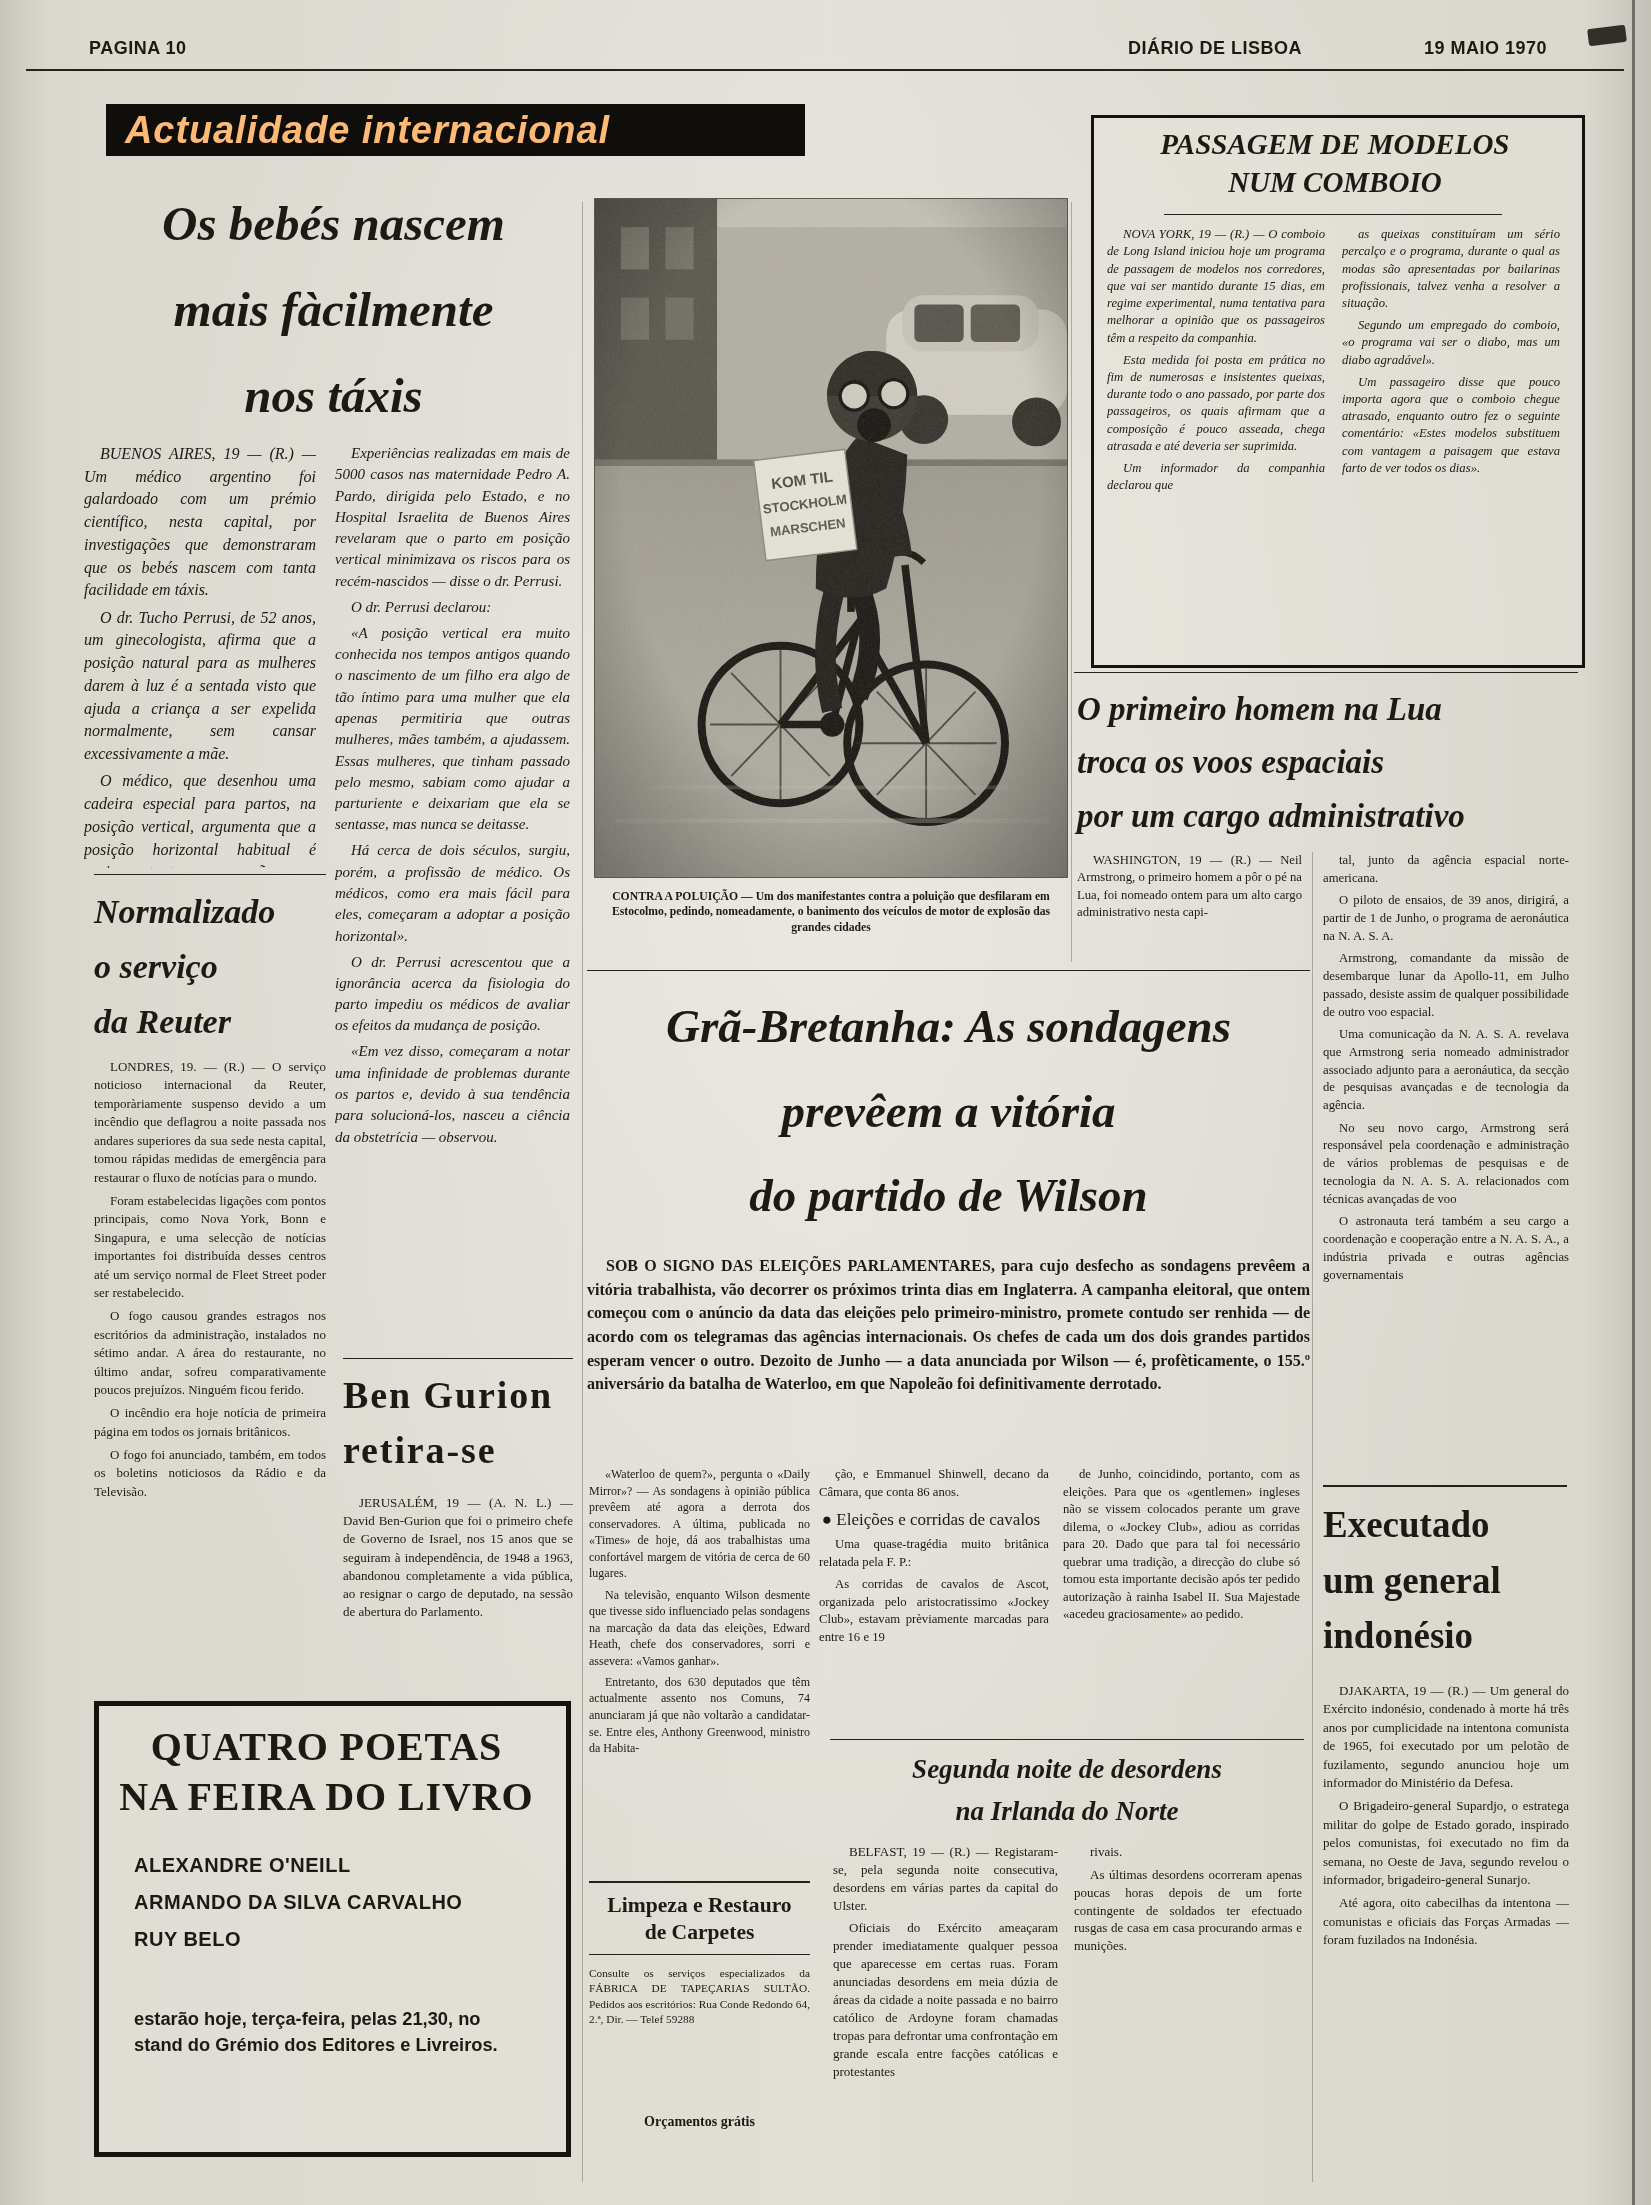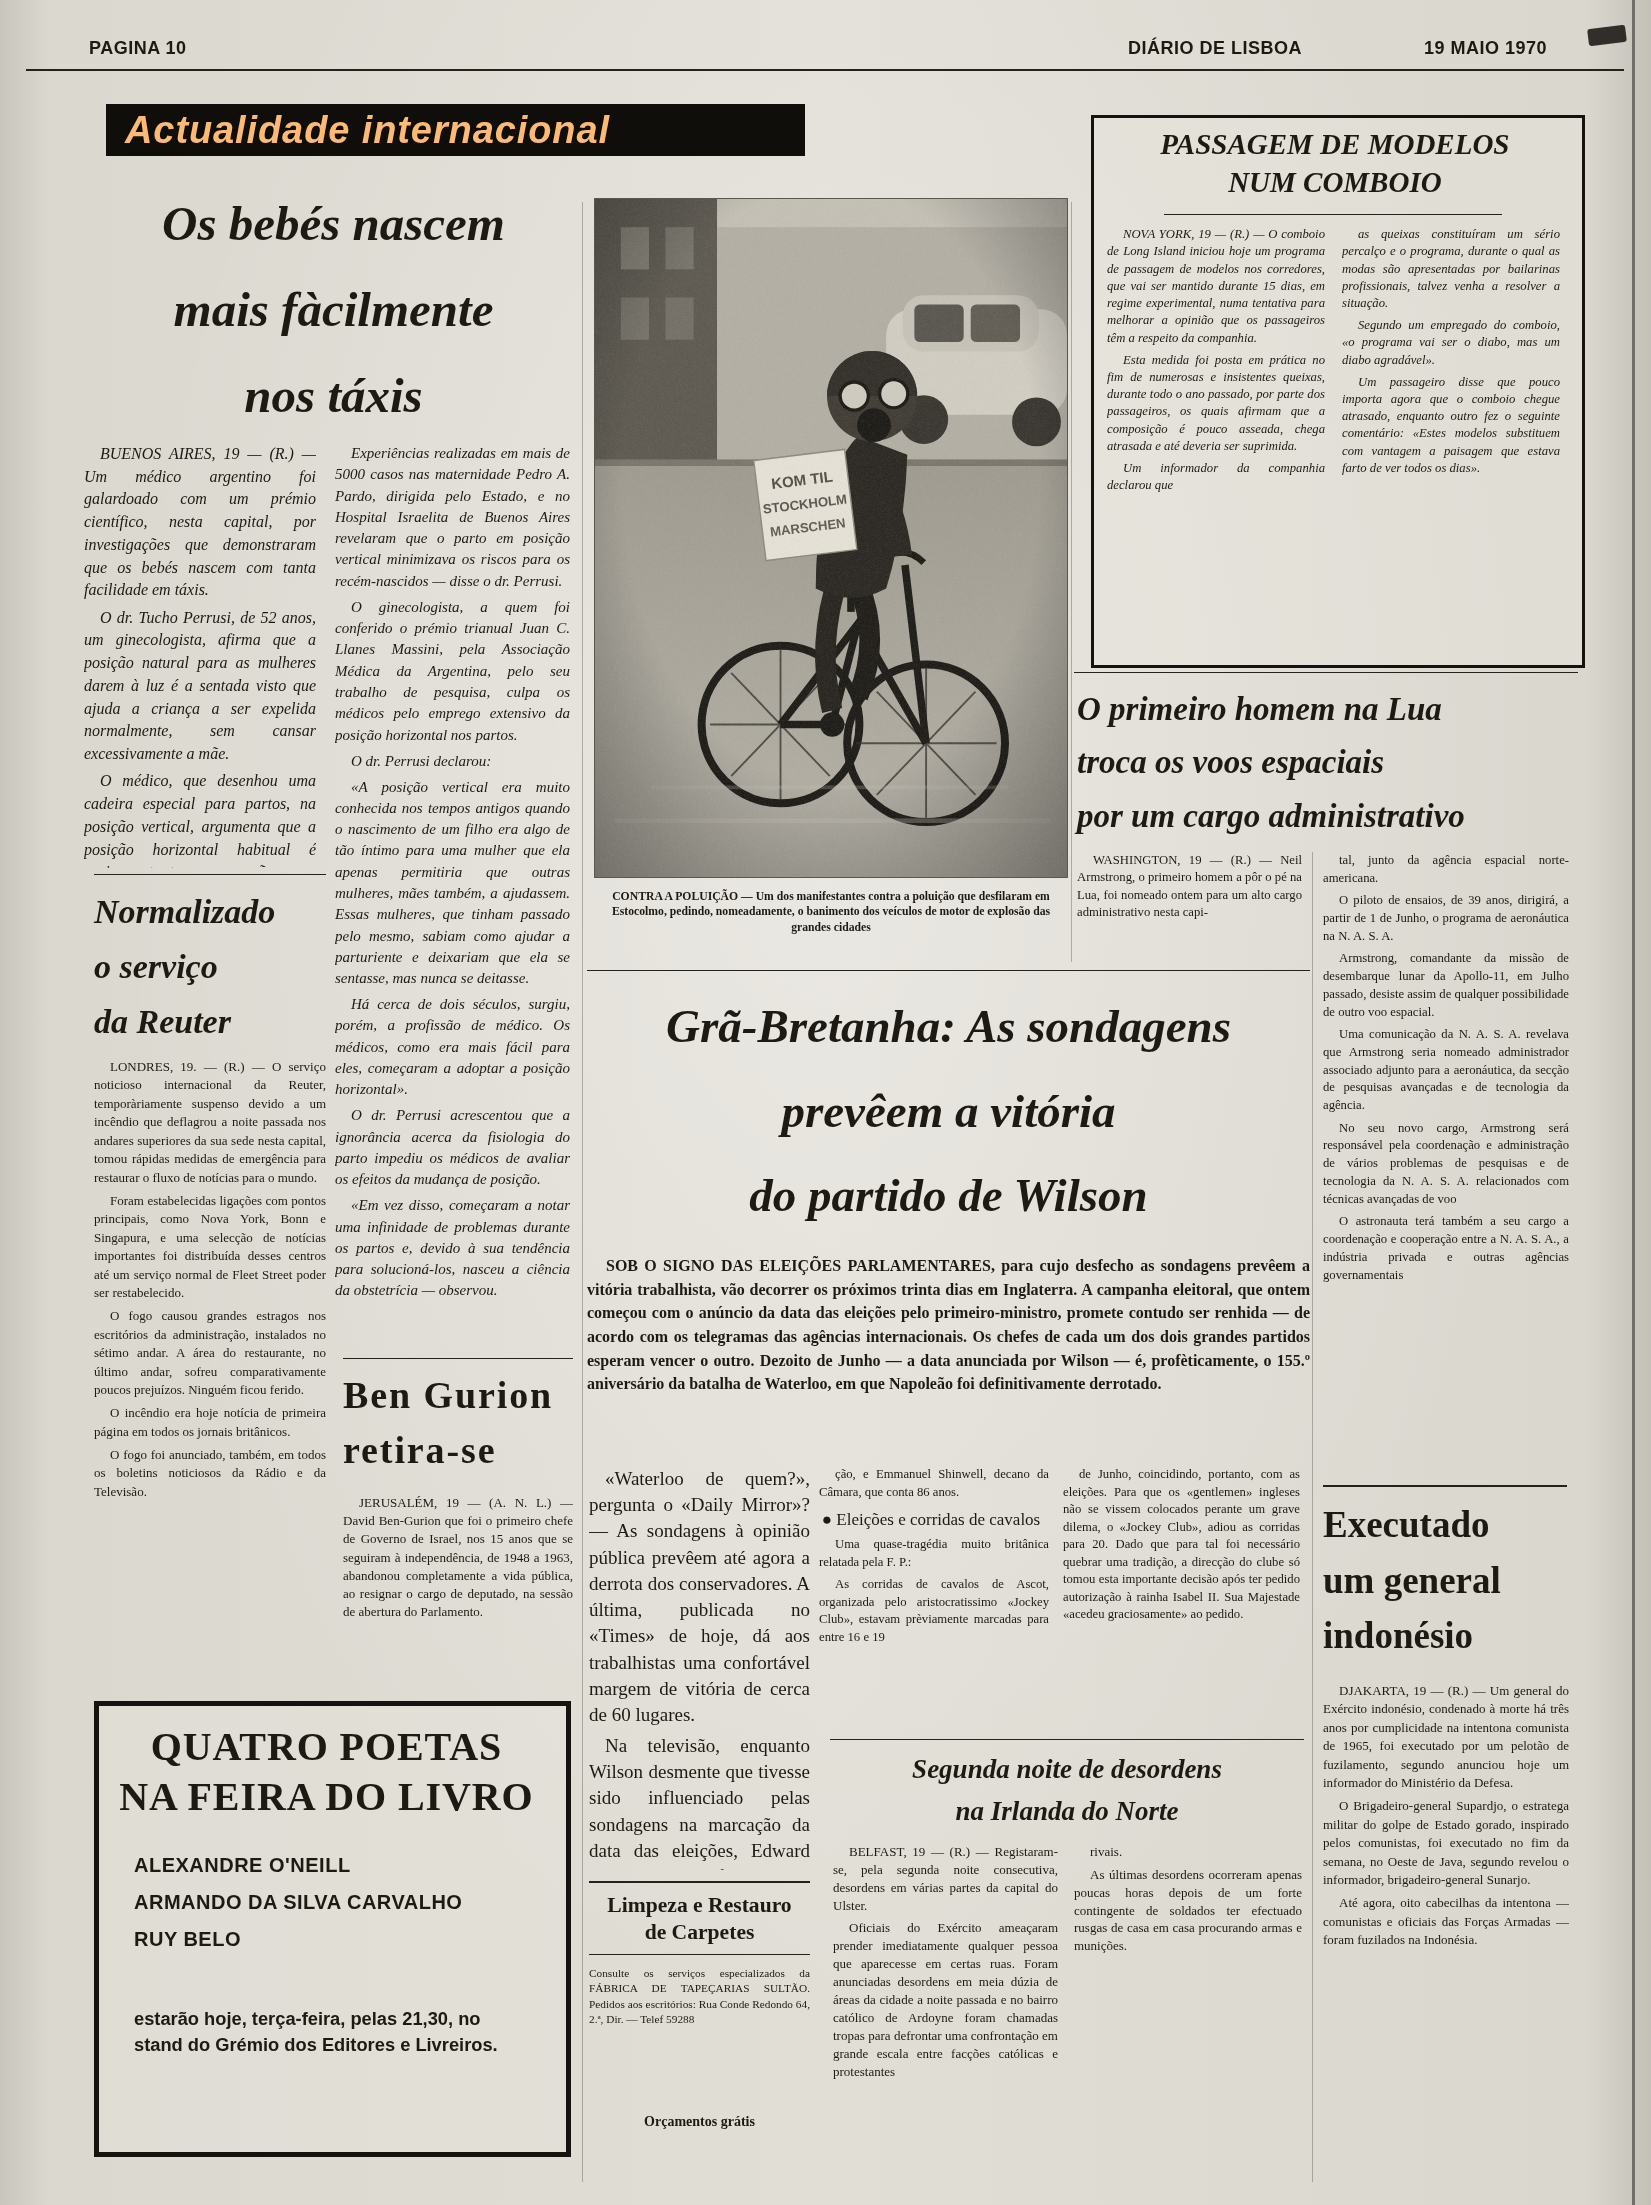--- a/index.html
+++ b/index.html
@@ -61,21 +61,20 @@
     <p>mais fàcilmente</p>
     <p>nos táxis</p>
   </div>
 <div class="abs btxt ital" style="left:84px;top:443px;width:232px;height:425px;font-size:16px;line-height:1.42;">
     <p>BUENOS AIRES, 19 — (R.) — Um médico argentino foi galardoado com um prémio científico, nesta capital, por investigações que demonstraram que os bebés nascem com tanta facilidade em táxis.</p>
     <p>O dr. Tucho Perrusi, de 52 anos, um ginecologista, afirma que a posição natural para as mulheres darem à luz é a sentada visto que ajuda a criança a ser expelida normalmente, sem cansar excessivamente a mãe.</p>
     <p>O médico, que desenhou uma cadeira especial para partos, na posição vertical, argumenta que a posição horizontal habitual é perigosa tanto para a mãe como para o bebé.</p>
   </div>
 <div class="abs btxt ital" style="left:335px;top:443px;width:235px;height:906px;font-size:15px;line-height:1.42;">
     <p>Experiências realizadas em mais de 5000 casos nas maternidade Pedro A. Pardo, dirigida pelo Estado, e no Hospital Israelita de Buenos Aires revelaram que o parto em posição vertical minimizava os riscos para os recém-nascidos — disse o dr. Perrusi.</p>
-    <p>O ginecologista, a quem foi conferido o prémio trianual Juan C. Llanes Massini, pela Associação Médica da Argentina, pelo seu trabalho de pesquisa, culpa os médicos pelo emprego extensivo da posição horizontal nos partos.</p>
     <p>O dr. Perrusi declarou:</p>
     <p>«A posição vertical era muito conhecida nos tempos antigos quando o nascimento de um filho era algo de tão íntimo para uma mulher que ela apenas permitiria que outras mulheres, mães também, a ajudassem. Essas mulheres, que tinham passado pelo mesmo, sabiam como ajudar a parturiente e deixariam que ela se sentasse, mas nunca se deitasse.</p>
     <p>Há cerca de dois séculos, surgiu, porém, a profissão de médico. Os médicos, como era mais fácil para eles, começaram a adoptar a posição horizontal».</p>
     <p>O dr. Perrusi acrescentou que a ignorância acerca da fisiologia do parto impediu os médicos de avaliar os efeitos da mudança de posição.</p>
     <p>«Em vez disso, começaram a notar uma infinidade de problemas durante os partos e, devido à sua tendência para solucioná-los, nasceu a ciência da obstetrícia — observou.</p>
   </div>
 
 <div class="abs" style="left:595px;top:199px;width:472px;height:678px;background:#9a968c;box-shadow:0 0 0 0.9px #4a473f;">
   <svg width="472" height="678" viewBox="0 0 1005 1445" preserveAspectRatio="none">
     <defs>
@@ -228,21 +227,21 @@
 
 <div class="abs rule" style="left:587px;top:970px;width:723px;height:1.4px;"></div>
 <div class="abs lines hl-serif-ital" style="left:587px;top:984px;width:723px;font-size:47px;line-height:1.8;text-align:center;">
     <p>Grã-Bretanha: As sondagens</p>
     <p>prevêem a vitória</p>
     <p>do partido de Wilson</p>
   </div>
 <div class="abs btxt" style="left:587px;top:1254px;width:723px;height:202px;font-size:16px;line-height:1.48;font-weight:bold;">
     <p style="text-indent:19px;margin:0;">SOB O SIGNO DAS ELEIÇÕES PARLAMENTARES, para cujo desfecho as sondagens prevêem a vitória trabalhista, vão decorrer os próximos trinta dias em Inglaterra. A campanha eleitoral, que ontem começou com o anúncio da data das eleições pelo primeiro-ministro, promete contudo ser renhida — de acordo com os telegramas das agências internacionais. Os chefes de cada um dos dois grandes partidos esperam vencer o outro. Dezoito de Junho — a data anunciada por Wilson — é, profèticamente, o 155.º aniversário da batalha de Waterloo, em que Napoleão foi definitivamente derrotado.</p>
   </div>
-<div class="abs btxt" style="left:589px;top:1466px;width:221px;height:404px;font-size:19px;line-height:1.38;">
+<div class="abs btxt" style="left:589px;top:1466px;width:221px;height:404px;font-size:12px;line-height:1.38;">
     <p>«Waterloo de quem?», pergunta o «Daily Mirror»? — As sondagens à opinião pública prevêem até agora a derrota dos conservadores. A última, publicada no «Times» de hoje, dá aos trabalhistas uma confortável margem de vitória de cerca de 60 lugares.</p>
     <p>Na televisão, enquanto Wilson desmente que tivesse sido influenciado pelas sondagens na marcação da data das eleições, Edward Heath, chefe dos conservadores, sorri e assevera: «Vamos ganhar».</p>
     <p>Entretanto, dos 630 deputados que têm actualmente assento nos Comuns, 74 anunciaram já que não voltarão a candidatar-se. Entre eles, Anthony Greenwood, ministro da Habita-</p>
   </div>
 <div class="abs btxt" style="left:819px;top:1466px;width:230px;height:282px;font-size:12.7px;line-height:1.38;">
   <div>
       <p>ção, e Emmanuel Shinwell, decano da Câmara, que conta 86 anos.</p>
     </div>
   <div class="bullet-head">● Eleições e corridas de cavalos</div>
   <div>

